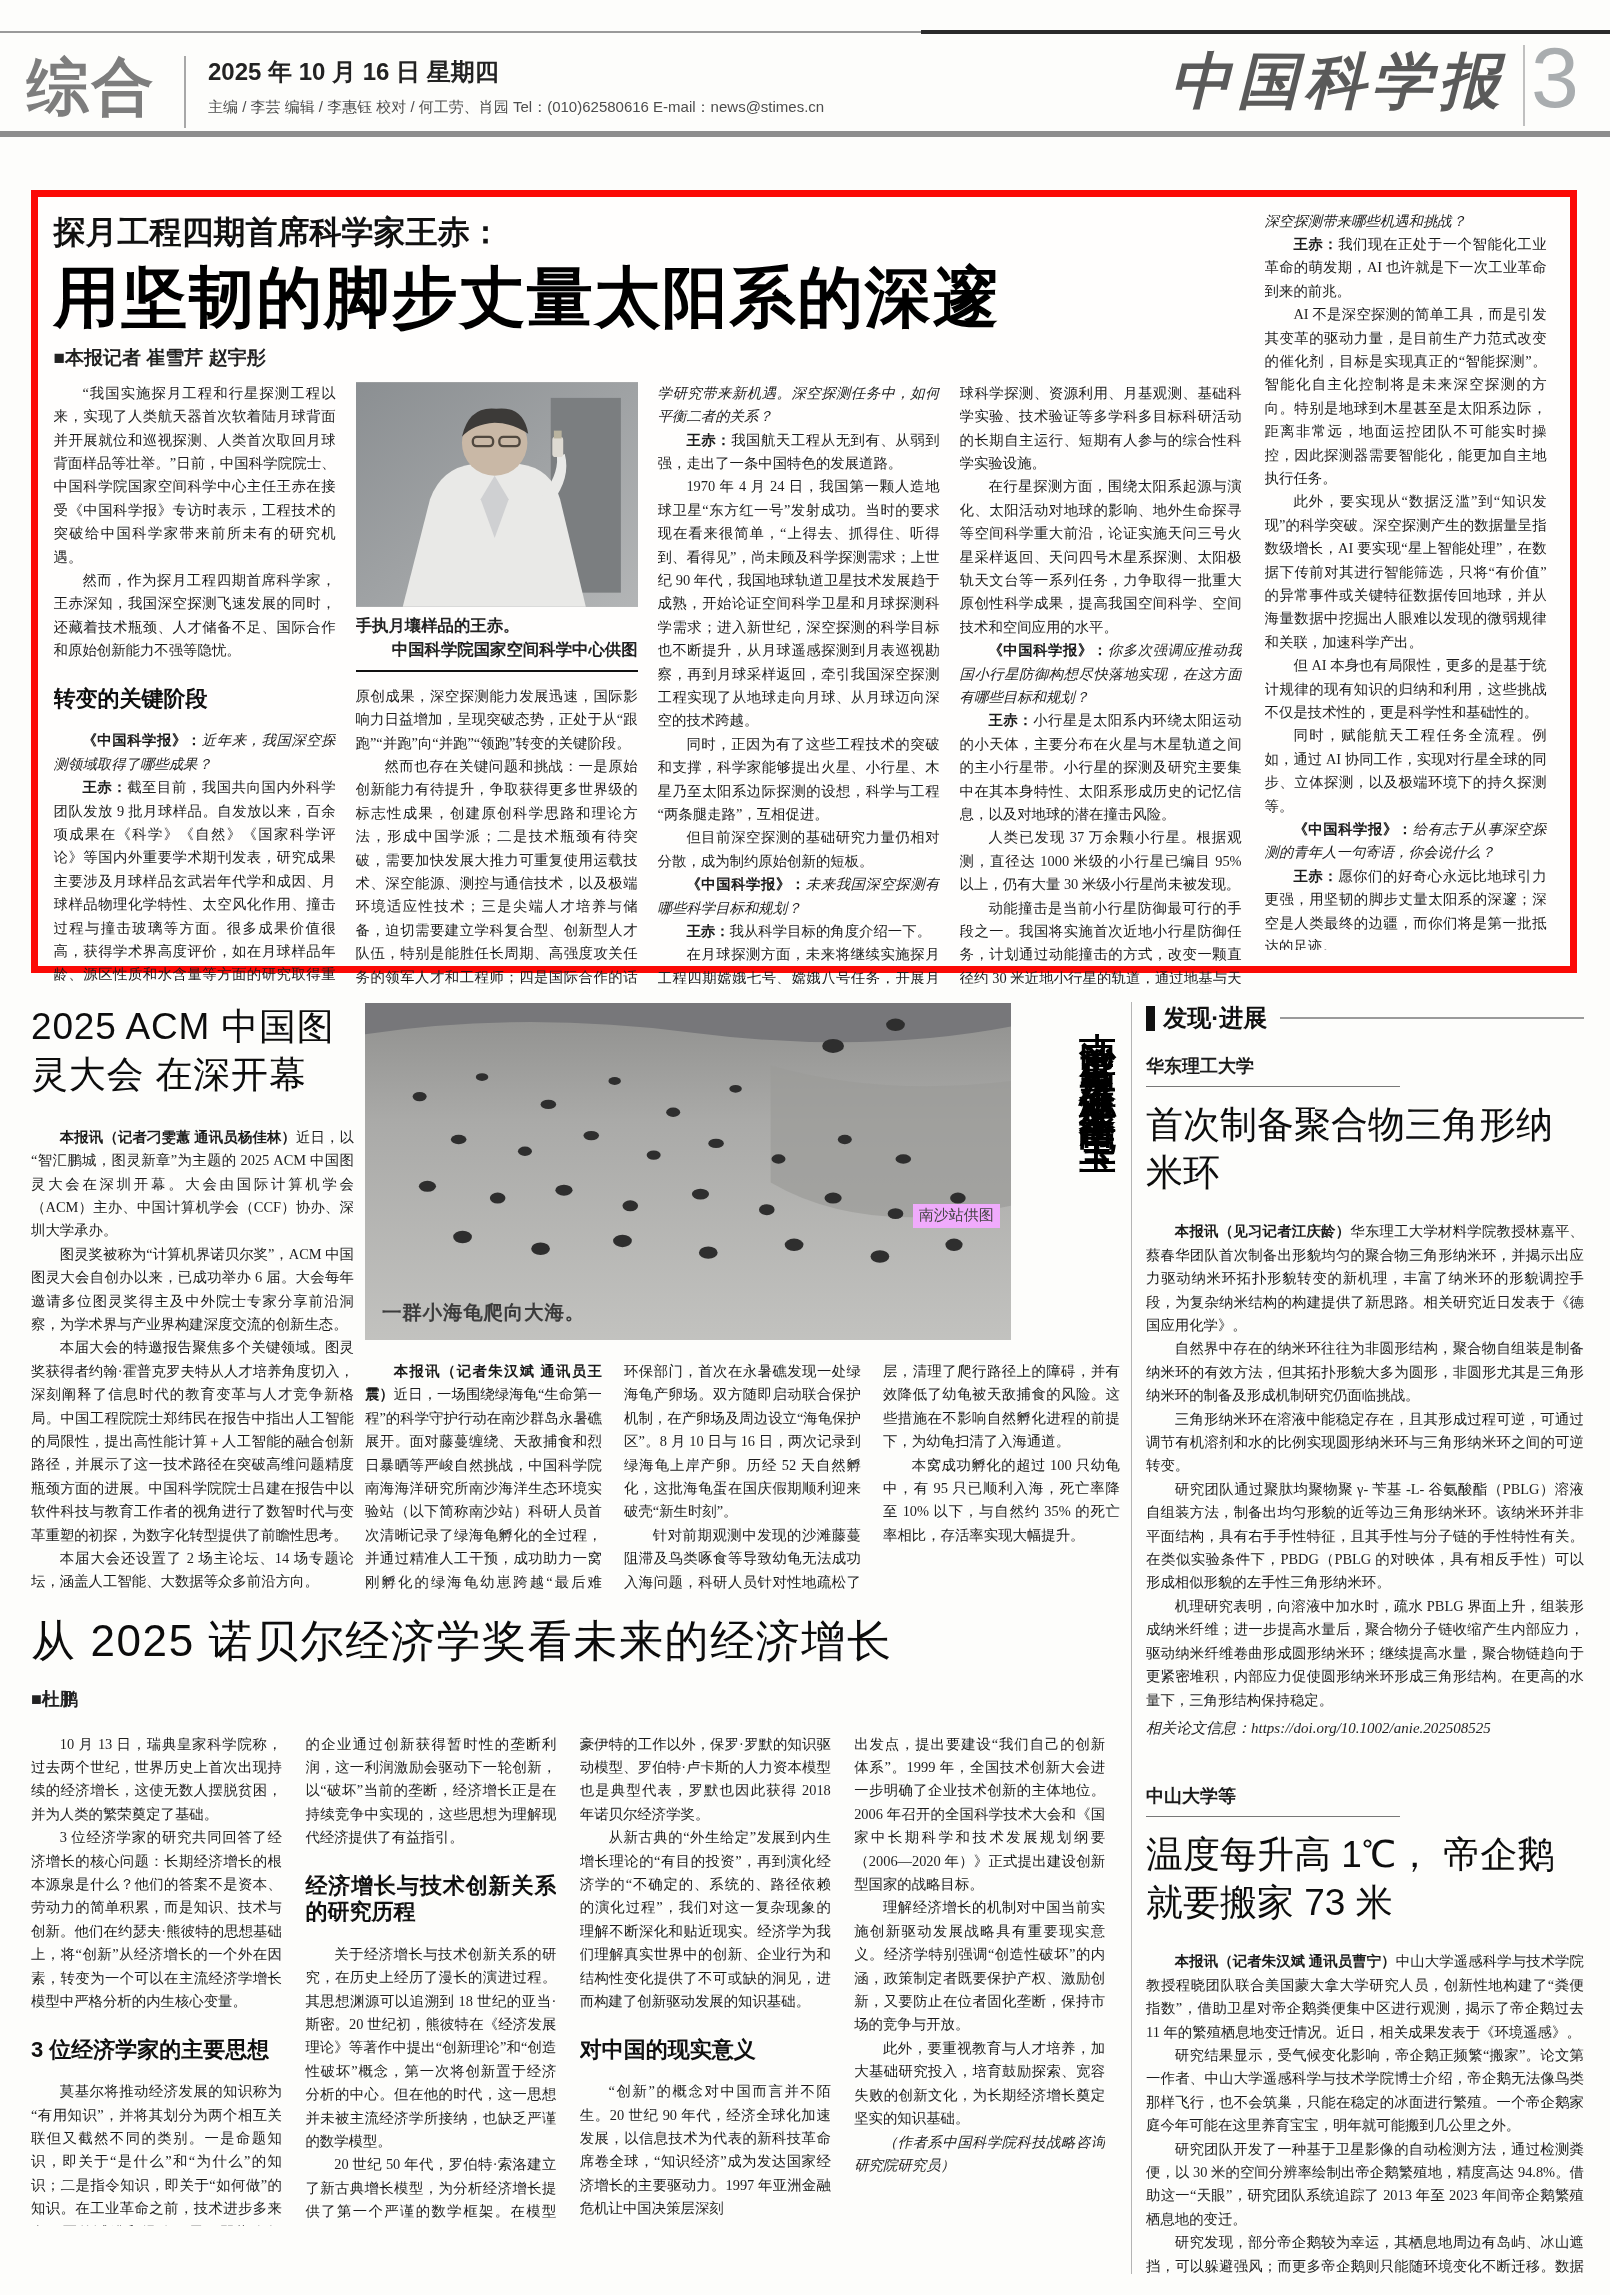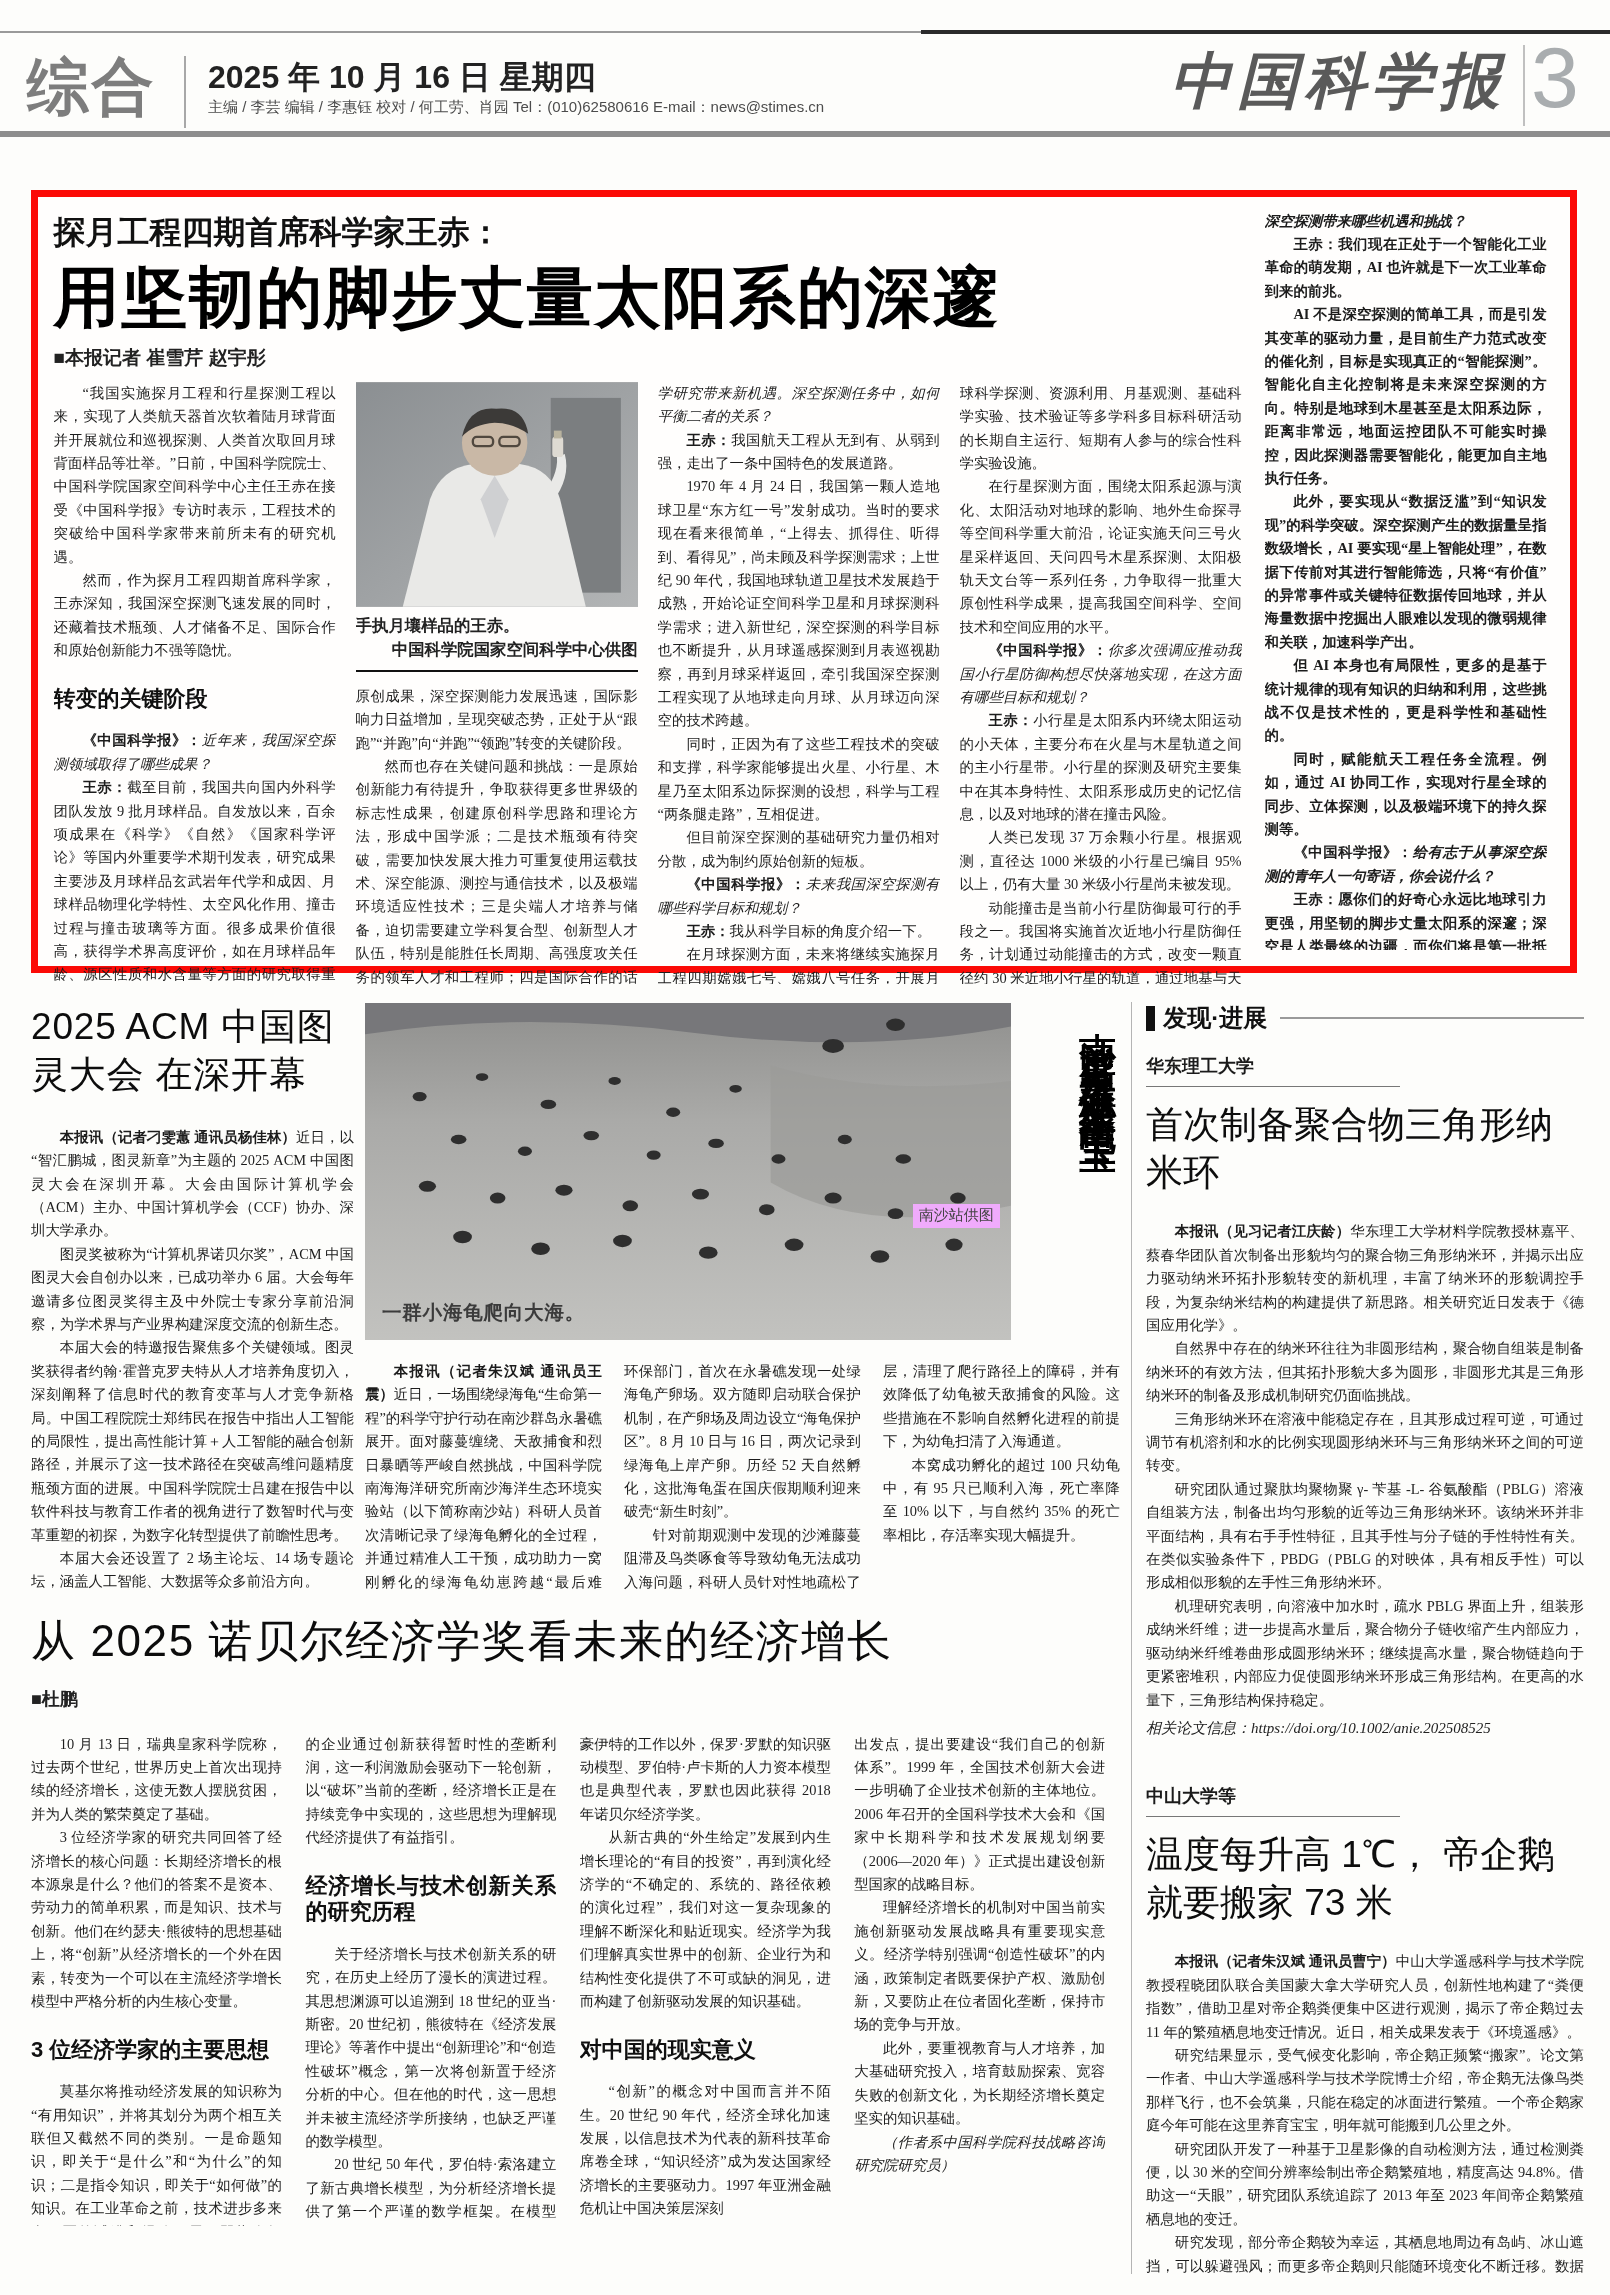--- a/index.html
+++ b/index.html
@@ -5,42 +5,42 @@
   html,body{margin:0;padding:0;background:#e8e8e4;}
   .page{position:relative;width:1610px;height:2295px;background:#fdfdfb;margin:0 auto;
         font-family:"Liberation Serif","DejaVu Serif",serif;color:#1c1c1c;overflow:hidden;}
   
   .rule-top{position:absolute;left:0;top:31px;width:921px;height:2.3px;background:#9a9a9a;}
   .rule-top2{position:absolute;left:921px;top:30px;width:690px;height:3.9px;background:#2b2b2b;}
   .section-name{position:absolute;left:26.5px;top:45px;font-family:"Liberation Sans",sans-serif;
         font-size:62px;font-weight:bold;color:#7d7d7d;letter-spacing:3.1px;}
   .hdr-vline{position:absolute;left:184px;top:56px;width:2.3px;height:72px;background:#a8a8a8;}
   .hdr-date{position:absolute;left:208px;top:56px;font-family:"Liberation Sans",sans-serif;
-        font-size:32px;font-weight:bold;color:#222;}
+        font-size:24px;font-weight:bold;color:#222;}
   .hdr-staff{position:absolute;left:208px;top:98px;font-family:"Liberation Sans",sans-serif;
         font-size:15px;color:#4c4c4c;}
   .paper-name{position:absolute;left:1116px;top:41px;width:390px;text-align:right;
         font-family:"DejaVu Serif",serif;font-style:italic;font-weight:bold;font-size:61px;color:#5a5a5a;
         letter-spacing:6.2px;}
   .pg-vline{position:absolute;left:1523px;top:45px;width:2.3px;height:81px;background:#c0c0c0;}
   .page-num{position:absolute;left:1531px;top:28px;font-family:"Liberation Sans",sans-serif;
         font-size:86px;color:#a9adaf;}
   .rule-under{position:absolute;left:0;top:131px;width:1610px;height:5.5px;background:#8d8d8d;}
   
   .leadbox{position:absolute;left:31px;top:190px;width:1546px;height:783px;border:7px solid #fb0a06;
         box-sizing:border-box;padding:12.5px 15.6px 7.8px;background:#fffefd;}
   .lead-inner{display:flex;gap:20px;height:100%;}
   .lead-left{width:1191px;flex:0 0 auto;}
   .lead-kicker{font-family:"Liberation Sans",sans-serif;font-size:32px;font-weight:bold;color:#111;margin:1.6px 0 7.8px;}
   .lead-headline{font-family:"Liberation Sans",sans-serif;font-size:66px;font-weight:bold;color:#000;
         letter-spacing:1.6px;line-height:1.05;margin:0 0 12.5px;}
   .lead-byline{font-family:"Liberation Sans",sans-serif;font-size:19px;font-weight:bold;color:#222;margin-bottom:11px;}
   .lead-cols{display:flex;gap:20px;}
   .lcol{width:282px;flex:0 0 auto;height:602px;overflow:hidden;text-align:justify;}
-  .lcol5{width:282px;flex:0 0 auto;height:740px;overflow:hidden;text-align:justify;font-weight:bold;}
+  .lcol5{width:282px;flex:0 0 auto;height:740px;overflow:hidden;text-align:justify;}
   p.pt-p,p.pt-q,p.pt-a{font-size:14.4px;line-height:23.4px;margin:0;text-indent:2em;}
   p.pt-q{font-style:italic;}
   p.pt-q b{font-style:normal;}
   .noind{text-indent:0 !important;}
   h4.pt-subhead{font-family:"Liberation Sans",sans-serif;font-size:22px;font-weight:bold;color:#101010;
         margin:23.4px 0 17px;text-indent:0;line-height:1.2;}
   
   .lead-photo{width:282px;height:225px;display:block;}
   .lead-cap{font-family:"Liberation Sans",sans-serif;font-size:16.4px;font-weight:bold;color:#222;
         margin:6.2px 0 0;line-height:1.5;}

